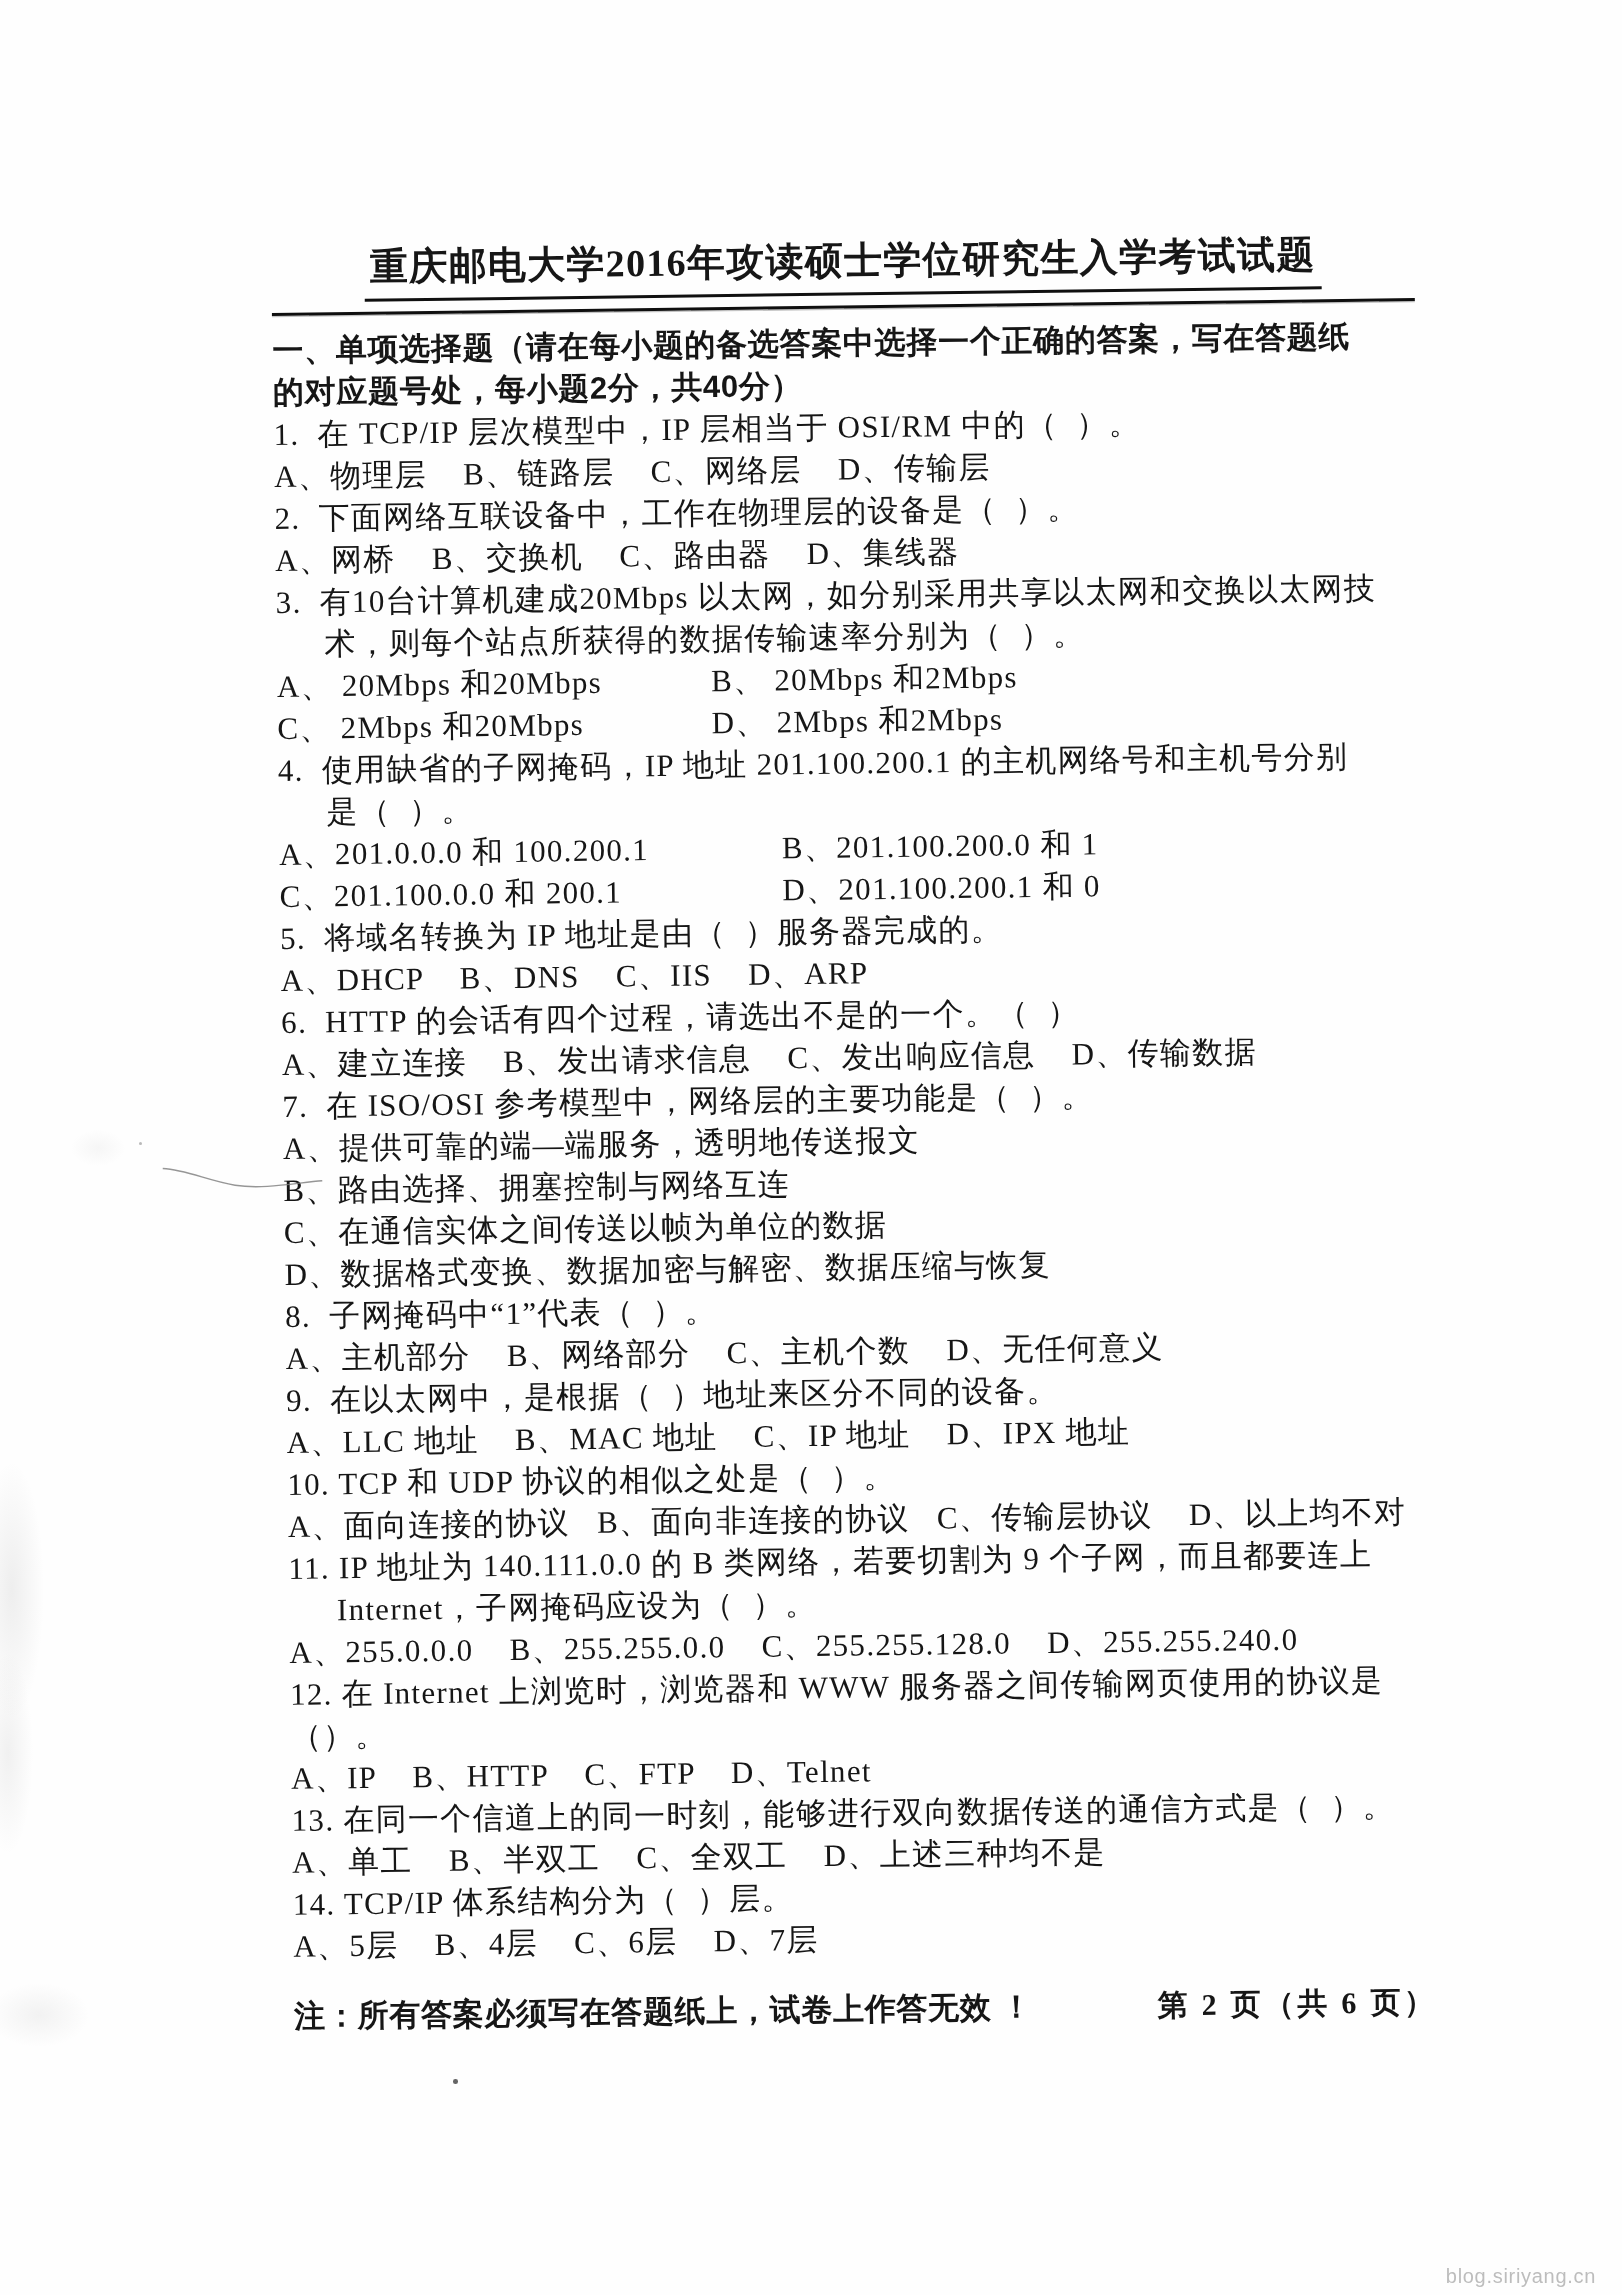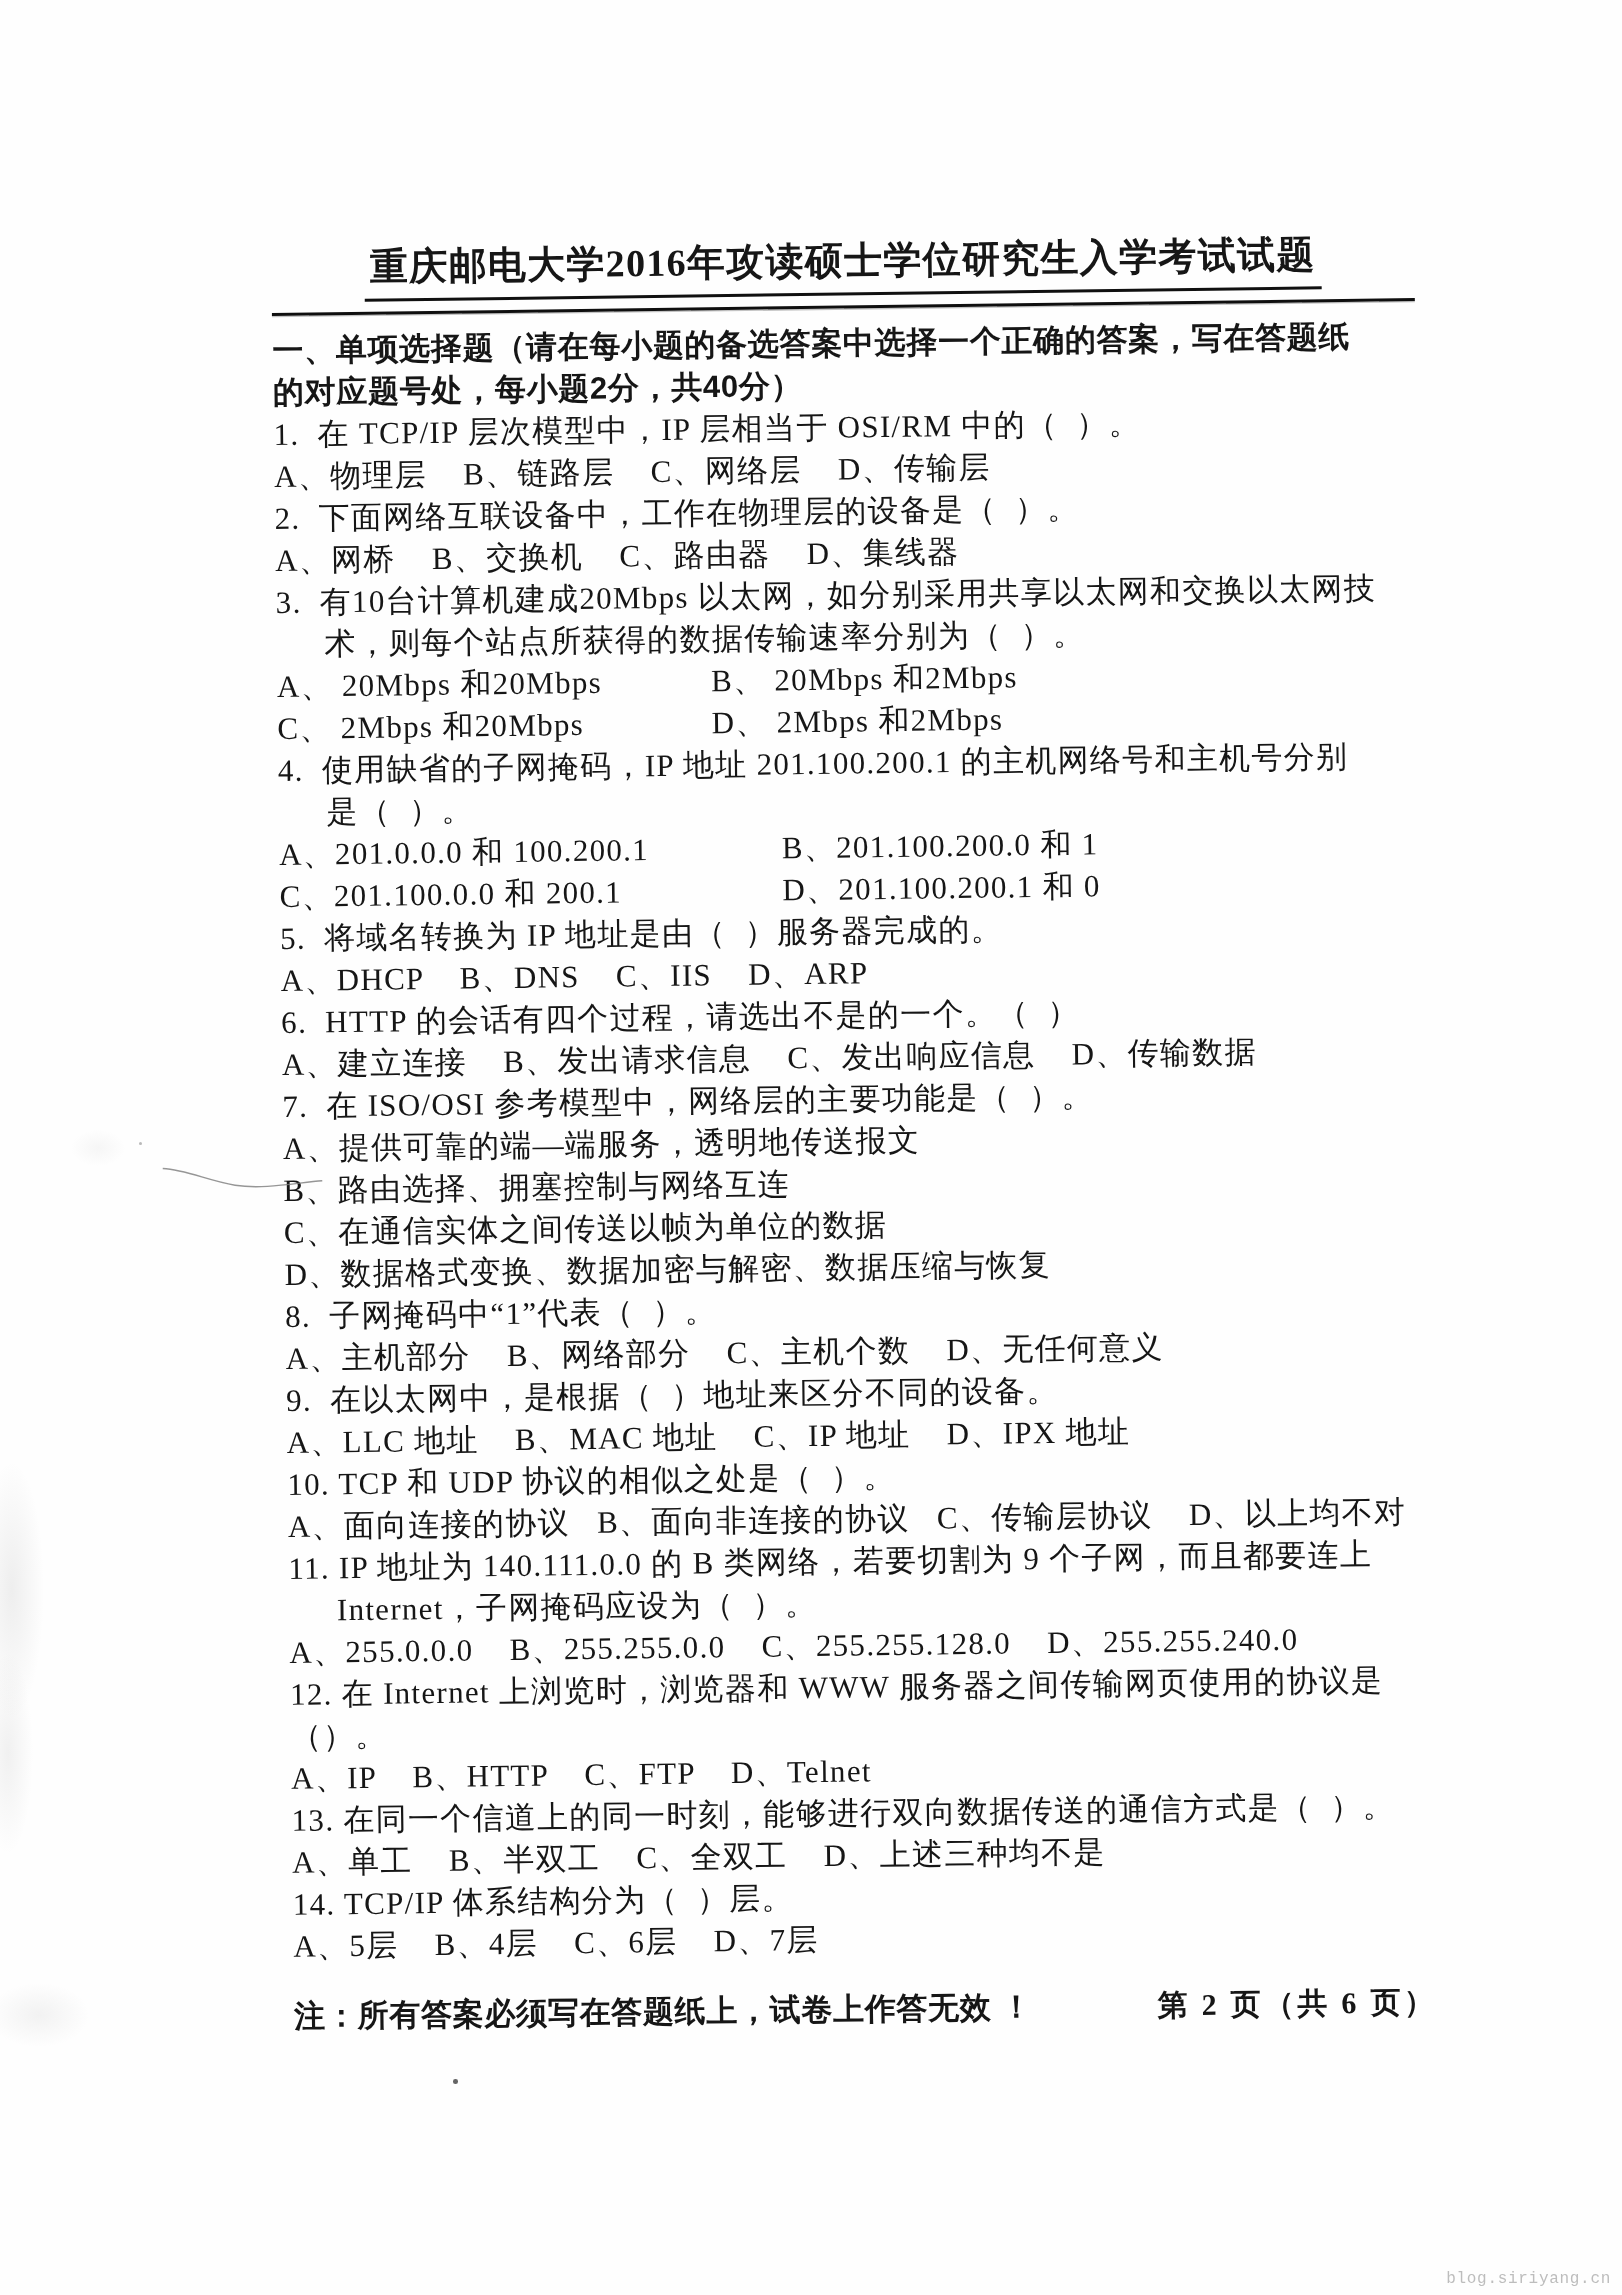--- a/index.html
+++ b/index.html
@@ -41,23 +41,23 @@
   .footer { margin-top:27.5px; display:flex; justify-content:space-between; align-items:baseline; }
   .footer-note {
     font-weight:700; font-size:31px; letter-spacing:0.7px;
     font-family:"Liberation Sans","DejaVu Sans",sans-serif;
   }
   .page-number { font-weight:700; font-size:30px; letter-spacing:3.3px; white-space:nowrap; }
   .squiggle { position:absolute; left:159px; top:1162px; }
   .spot-dot-1 { position:absolute; left:453px; top:2079px; width:4.6px; height:4.6px; border-radius:50%; background:#4a4a4a; opacity:.85; }
   .spot-dot-2 { position:absolute; left:139px; top:1142px; width:3.3px; height:3.3px; border-radius:50%; background:#8a8a8a; opacity:.6; }
   .watermark {
-    position:absolute; right:11px; bottom:7.2px;
-    font-family:Liberation Mono, monospace;
-    font-size:16px; color:#bdbdbd; letter-spacing:0.7px;
+    position:absolute; right:26px; bottom:7.2px;
+    font-family:Liberation Sans, sans-serif;
+    font-size:20px; color:#bdbdbd; letter-spacing:0.7px;
   }
 </style>
 </head>
 <body>
 
 <div class="page">
   <div class="scan-noise"></div>
 
   <div class="content">
     <div class="title">

